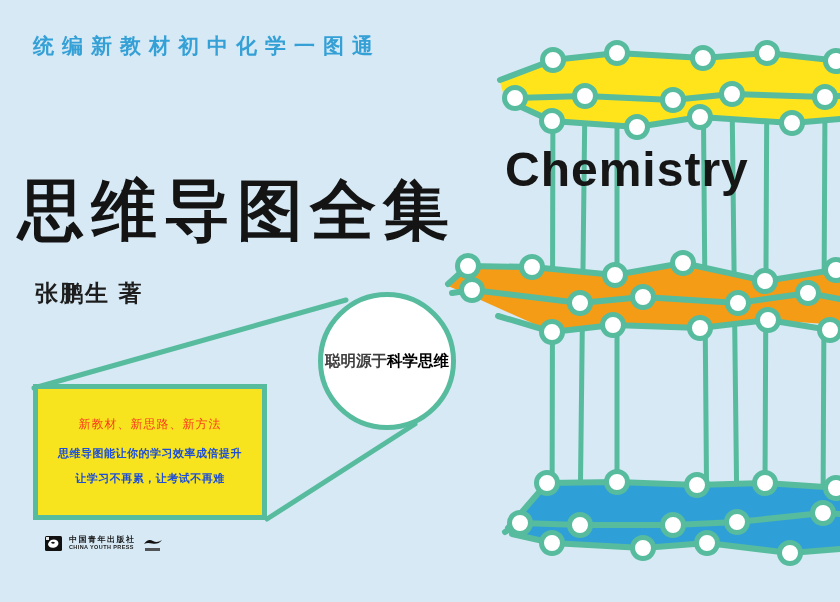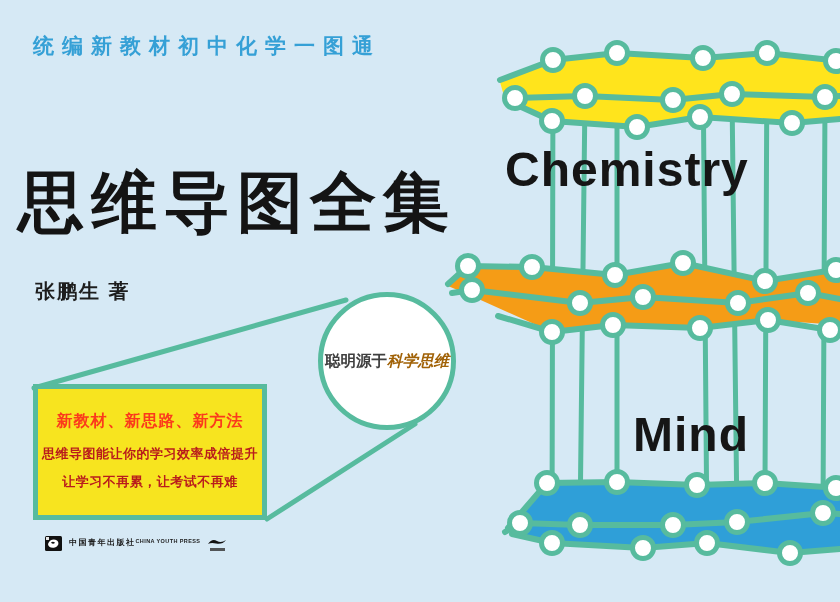--- a/index.html
+++ b/index.html
@@ -19,68 +19,68 @@
     font-size:21px;font-weight:bold;letter-spacing:8px;
     color:var(--tagline,#35a0d6);
     white-space:nowrap;
   }
   .title1{
     left:16px;top:62px;width:440px;
     font-size:95px;font-weight:bold;letter-spacing:0px;
     color:var(--ink,#141414);line-height:1.05;white-space:nowrap;
   }
   .title2{
-    left:18px;top:168px;width:480px;
+    left:18px;top:176px;width:480px;
     font-size:66px;font-weight:bold;letter-spacing:7px;
     color:var(--ink,#141414);line-height:1.05;white-space:nowrap;
   }
   .author{
     left:35px;top:278px;
-    font-size:20px;font-weight:bold;color:#1d1d1d;letter-spacing:2px;
+    font-size:23px;font-weight:bold;color:#1d1d1d;letter-spacing:2px;
   }
   
   .hbox{
     left:33px;top:384px;width:224px;height:126px;
     background:var(--boxyellow,#f7e41f);
     border:5px solid var(--teal,#57bb9e);
     display:flex;flex-direction:column;justify-content:center;
     text-align:center;z-index:2;
   }
   .hbox .headline{
-    font-size:16px;font-weight:bold;color:var(--red,#fb3a1c);
+    font-size:12px;font-weight:normal;color:var(--red,#fb3a1c);
     letter-spacing:1px;margin:2px 0 8px 0;
   }
   .hbox .hline{
-    font-size:13px;font-weight:bold;color:#b91c1c;
+    font-size:11px;font-weight:bold;color:#1d4ed8;
     letter-spacing:0.5px;margin:5px 0;
   }
   
   .callout-circle{
     left:318px;top:292px;width:128px;height:128px;
     background:#ffffff;border:5px solid var(--teal,#57bb9e);
     border-radius:50%;z-index:2;
     display:flex;flex-direction:column;justify-content:center;align-items:center;
   }
   .callout-circle .cline{font-size:15.5px;margin:8px 0;white-space:nowrap;}
   .callout-circle .reg{color:#3f3f3f;font-weight:bold;}
-  .callout-circle .bld{color:#a16207;font-weight:bold;font-style:italic;}
+  .callout-circle .bld{color:#000000;font-weight:bold;}
   
   .en{
     font-weight:bold;color:#161616;z-index:2;white-space:nowrap;
     letter-spacing:1px;
   }
   .en-chemistry{left:505px;top:142px;font-size:48px;}
   .en-mind{left:633px;top:407px;font-size:48px;}
   .en-mapping{left:527px;top:469px;font-size:48px;}
   
   .publisher{
     left:45px;top:535px;z-index:2;
     display:flex;align-items:center;gap:7px;
   }
-  .pub-text{display:flex;line-height:1.05;}
+  .pub-text{display:flex;flex-direction:column;line-height:1.05;}
   .pub-cn{font-family:"Liberation Serif","DejaVu Serif",serif;font-weight:bold;
           font-size:8px;letter-spacing:1.5px;color:#1a1a1a;white-space:nowrap;}
   .pub-en{font-size:5.5px;font-weight:bold;letter-spacing:0.4px;color:#1a1a1a;white-space:nowrap;}
   .brand2{display:flex;flex-direction:column;align-items:center;gap:1px;}
   .brand-fineprint{width:15px;height:3px;background:#3a3a3a;opacity:0.85;}
 </style>
 </head>
 <body>
 
 <div class="cover" style="--bg: #d6e9f5; --teal: #57bb9e; --boxyellow: #f7e41f; --red: #fb3a1c; --tagline: #35a0d6; --ink: #141414;">
@@ -169,21 +169,20 @@
     <div class="hline">让学习不再累，让考试不再难</div>
   </div>
 
   <div class="abs callout-circle">
     <div class="cline">
       <span class="reg">聪明源于</span><span class="bld">科学思维</span>
     </div>
   </div>
 
   <div class="abs en en-chemistry">Chemistry</div>
-  <div class="abs en en-mind">Mind</div>
 
   <div class="abs publisher">
     <svg width="17" height="17" viewBox="0 0 17 17">
       <rect x="0" y="1" width="17" height="15" rx="1.5" fill="#111"></rect>
       <path d="M3 9 C4.5 4.5, 9 3.5, 12 5.5 C14.5 7.5, 13.5 11.5, 9.8 12.5 C6 13.5, 3 11.5, 3 9 Z" fill="#fff"></path>
       <path d="M6 7.5 C7 6.5, 9 6.5, 10 7.8 C9 9, 7 9, 6 7.5 Z" fill="#111"></path>
       <rect x="1" y="2" width="3" height="3" fill="#fff" opacity="0.9"></rect>
     </svg>
     <div class="pub-text">
       <span class="pub-cn">中国青年出版社</span>

